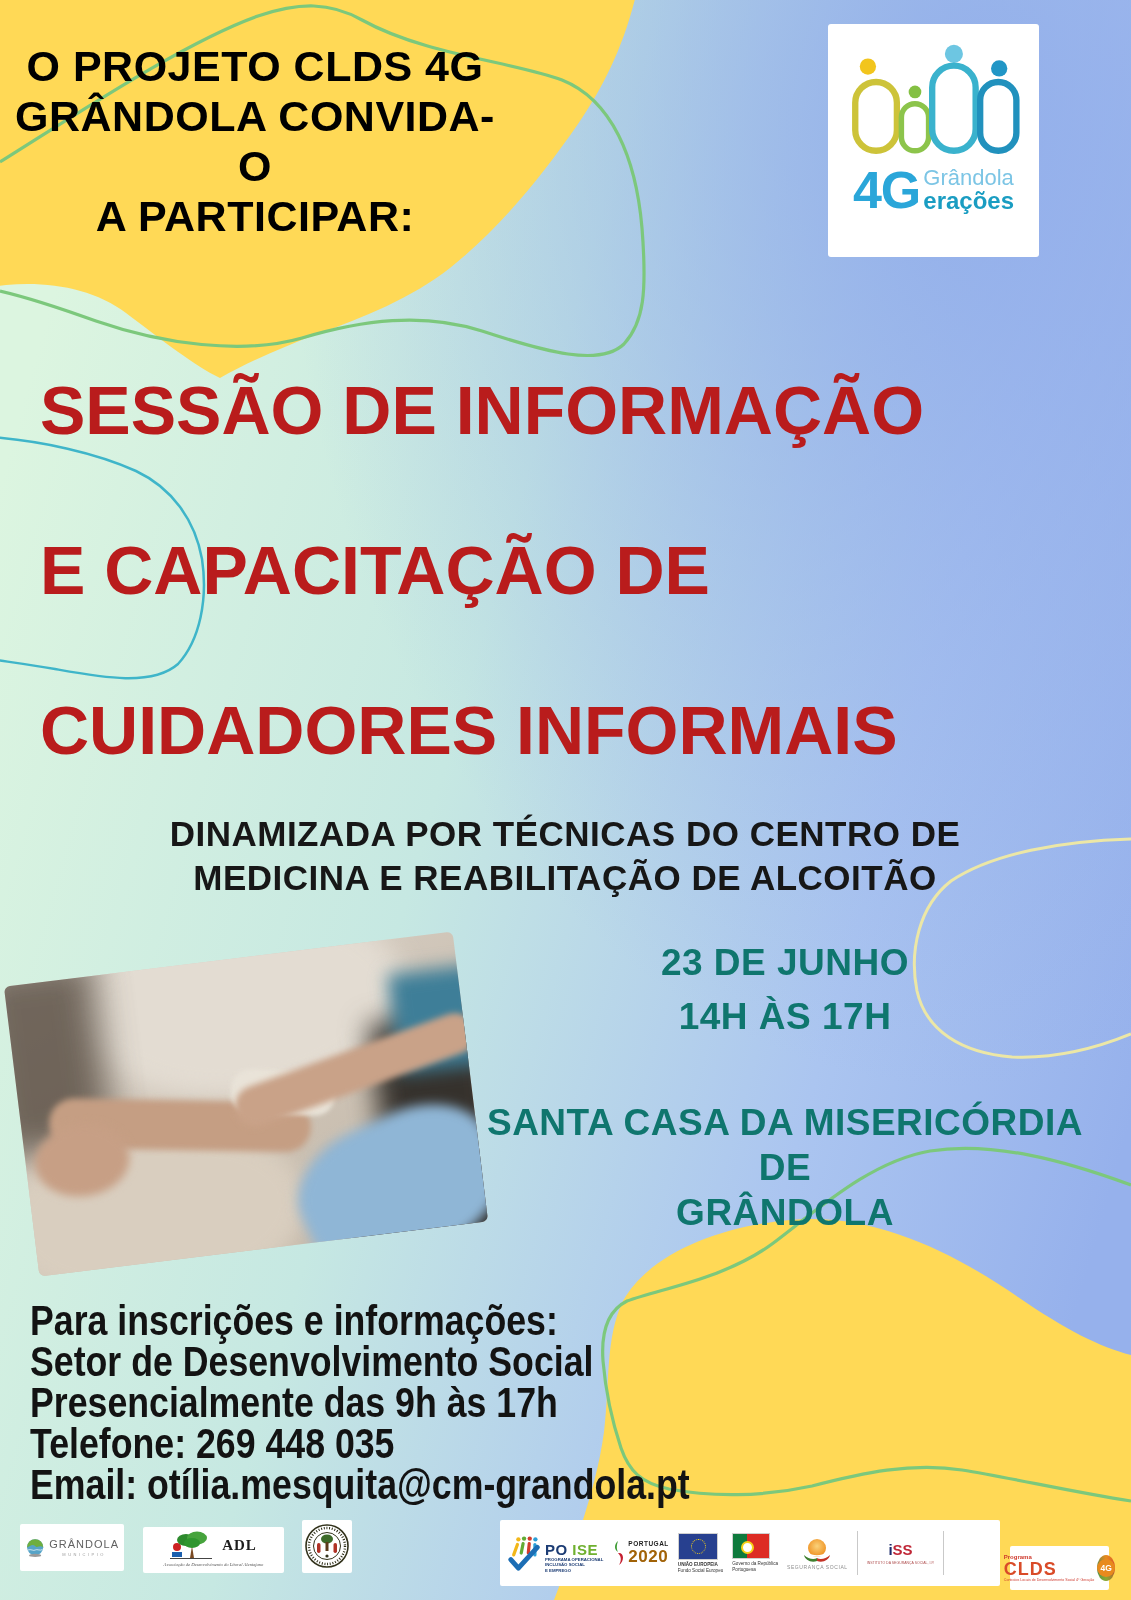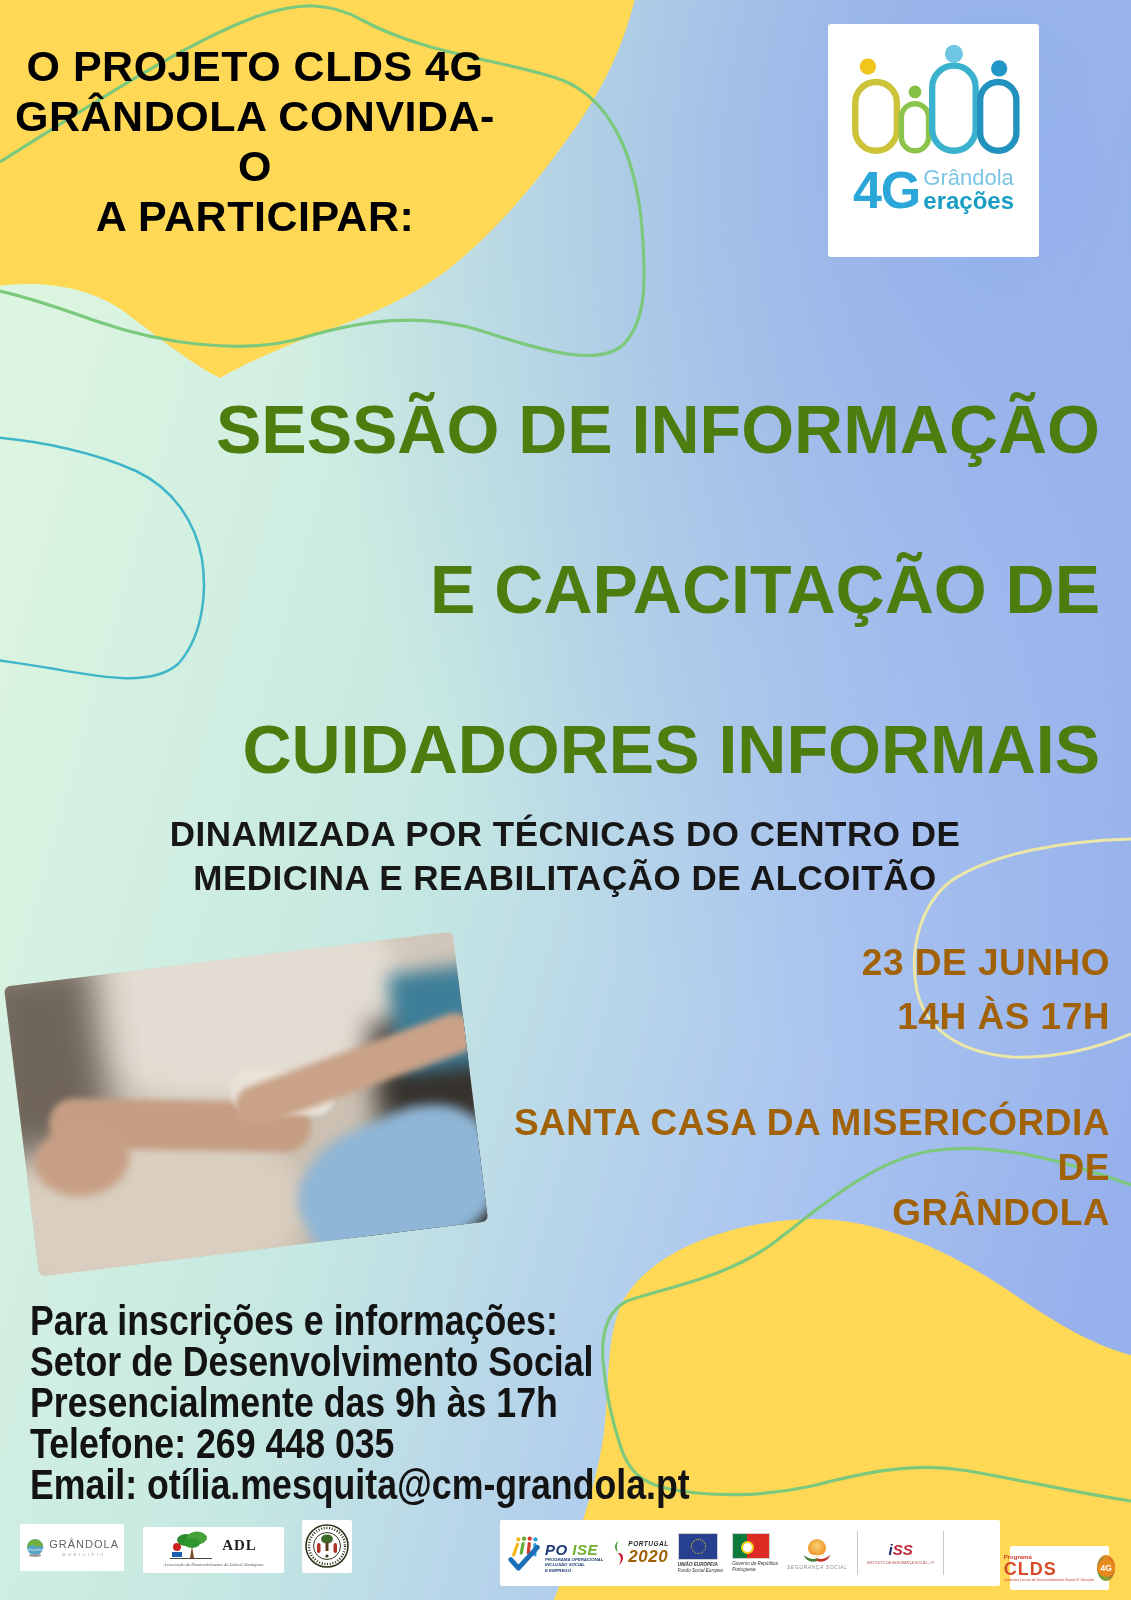--- a/index.html
+++ b/index.html
@@ -17,26 +17,26 @@
   .logo-card{left:828px;top:24px;width:211px;height:233px;background:#ffffff;
     border-radius:3px;display:flex;flex-direction:column;align-items:center;
     padding-top:16px;box-sizing:border-box;}
   .logo-figures{width:172px;height:122px;}
   .logo-text{display:flex;align-items:flex-start;margin-top:4px;}
   .logo-4g{font-size:52px;line-height:48px;font-weight:700;color:#2aa6d9;letter-spacing:-1px;}
   .logo-words{display:flex;flex-direction:column;margin-left:3px;}
   .logo-grandola{font-size:22px;line-height:23px;color:#7cc5e5;font-weight:400;}
   .logo-eracoes{font-size:24px;line-height:24px;color:#1a9dc2;font-weight:700;}
   
-  .title{left:40px;top:395px;width:1060px;text-align:right;color:#4d7c0f;}
+  .title{left:40px;top:376px;width:1060px;text-align:left;color:#b91c1c;}
   .title-line{font-size:68px;line-height:68px;font-weight:700;margin-bottom:92px;}
   .subtitle{left:85px;top:812px;width:960px;text-align:center;
     font-size:35px;line-height:44px;font-weight:700;color:#171717;letter-spacing:.5px;}
   
-  .detail{left:460px;width:650px;text-align:right;color:#a16207;
+  .detail{left:460px;width:650px;text-align:center;color:#0f766e;
     font-size:37px;font-weight:700;letter-spacing:.5px;}
   .detail.date{top:942px;}
   .detail.time{top:964px;margin-top:32px;}
   .detail.venue{top:1100px;line-height:45px;}
   
   .photo{left:20px;top:958px;width:452px;height:292px;border-radius:6px;
     overflow:hidden;transform:rotate(-7deg);
     background:linear-gradient(155deg,#ddd6cd 0%,#cfc5b8 45%,#c2b6a6 100%);}
   .photo div{position:absolute;}
   .ph-shadow-tl{left:-30px;top:-20px;width:120px;height:190px;background:#4c4136;filter:blur(18px);opacity:.75;}
@@ -57,21 +57,21 @@
   .card{background:#ffffff;border-radius:2px;box-sizing:border-box;}
   .grandola-card{left:20px;top:1524px;width:104px;height:47px;display:flex;align-items:center;padding:3px 5px;gap:4px;}
   .grandola-words{display:flex;flex-direction:column;align-items:center;}
   .grandola-name{font-size:11px;letter-spacing:1px;color:#616161;font-weight:400;}
   .grandola-sub{font-size:4px;letter-spacing:2.5px;color:#9a9a9a;margin-top:2px;}
   .adl-card{left:143px;top:1527px;width:141px;height:46px;display:flex;flex-direction:column;align-items:center;padding:2px 4px;}
   .adl-row{display:flex;align-items:center;gap:10px;margin-top:1px;}
   .adl-name{font-family:"Liberation Serif","DejaVu Serif",serif;font-size:15px;font-weight:700;color:#1d1d1d;letter-spacing:1px;}
   .adl-sub{font-family:"Liberation Serif","DejaVu Serif",serif;font-style:italic;font-size:4.6px;color:#555;margin-top:2px;white-space:nowrap;}
   .seal-card{left:302px;top:1520px;width:50px;height:53px;display:flex;align-items:center;justify-content:center;}
-  .poise-strip{left:500px;top:1520px;width:500px;height:66px;display:flex;align-items:center;padding:4px 8px;gap:9px;font-style:italic;}
+  .poise-strip{left:500px;top:1520px;width:500px;height:66px;display:flex;align-items:center;padding:4px 8px;gap:9px;}
   .poise-block{display:flex;align-items:flex-end;gap:3px;}
   .poise-textcol{display:flex;flex-direction:column;}
   .poise-name{font-size:15px;font-weight:700;letter-spacing:.5px;line-height:15px;}
   .poise-po{color:#1c3c74;} .poise-ise{color:#6fb02f;}
   .poise-tiny{font-size:4.3px;color:#1c3c74;line-height:5.4px;font-weight:700;}
   .p2020{display:flex;align-items:center;gap:2px;}
   .p2020-col{display:flex;flex-direction:column;line-height:1;}
   .p2020-word{font-size:6.5px;font-weight:700;color:#1d1d1d;letter-spacing:.5px;}
   .p2020-year{font-size:17px;font-weight:700;color:#a16207;letter-spacing:.5px;}
   .flagblock{display:flex;flex-direction:column;align-items:flex-start;gap:2px;}

